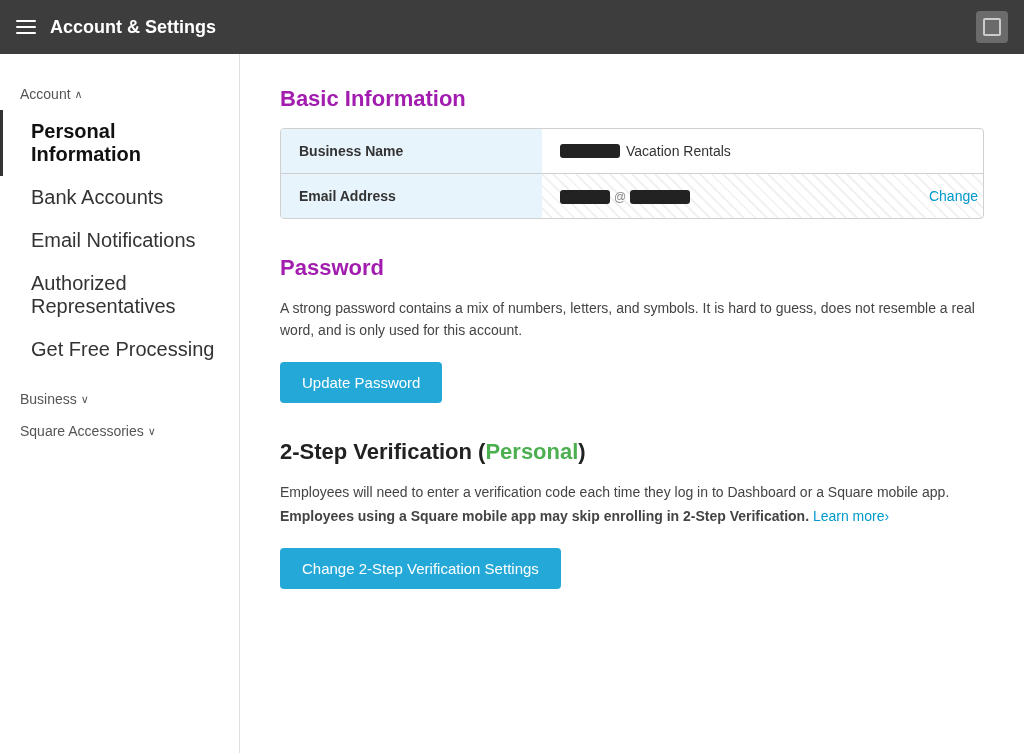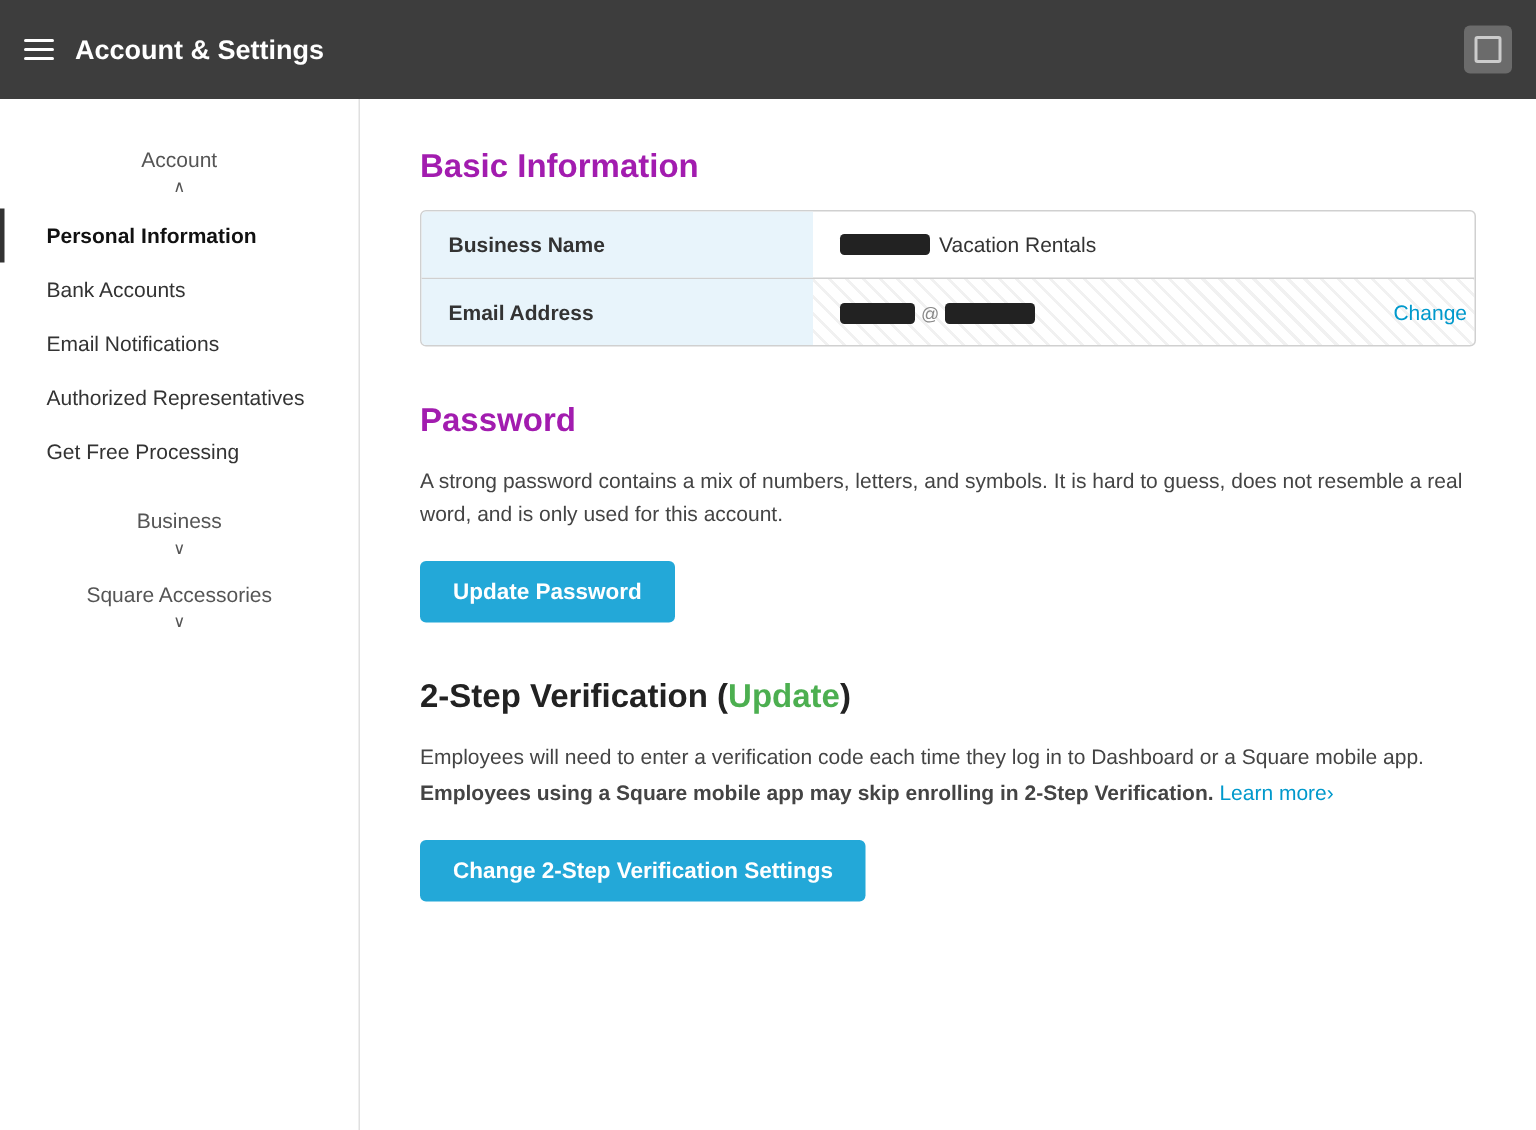--- a/index.html
+++ b/index.html
@@ -1,21 +1,21 @@
 <!DOCTYPE html>
 <html><head>
   <meta charset="utf-8">
   <style>
     * { box-sizing: border-box; margin: 0; padding: 0; }
     body { font-family: -apple-system, BlinkMacSystemFont, 'Segoe UI', Helvetica, Arial, sans-serif; background: #f5f5f5; }
 
     
     .top-nav {
       background: #3d3d3d;
-      height: 66px;
+      height: 54px;
       display: flex;
       align-items: center;
       padding: 12px 16px;
       justify-content: space-between;
     }
     .nav-left {
       display: flex;
       align-items: center;
       gap: 14px;
     }
@@ -68,28 +68,27 @@
       flex-shrink: 0;
     }
     .sidebar-section-label {
       padding: 8px 20px;
       font-size: 14px;
       color: #555;
       cursor: pointer;
       display: flex;
       align-items: center;
       gap: 4px;
-      flex-direction: column;
     }
     .sidebar-section-label .caret {
       font-size: 11px;
     }
     .sidebar-item {
       padding: 10px 20px 10px 28px;
-      font-size: 14px;
+      font-size: 20px;
       color: #333;
       cursor: pointer;
       border-left: 3px solid transparent;
     }
     .sidebar-item.active {
       border-left: 3px solid #333;
       font-weight: 700;
       color: #111;
     }
 
@@ -183,21 +182,21 @@
       margin-bottom: 20px;
     }
     .btn-primary {
       background: #23a8d8;
       color: #fff;
       border: none;
       padding: 12px 22px;
       font-size: 15px;
       border-radius: 4px;
       cursor: pointer;
-      font-weight: 700;
+      font-weight: 400;
     }
 
     
     .verification-section {
       margin-bottom: 36px;
     }
     .verification-title {
       font-size: 22px;
       font-weight: 700;
       color: #222;
@@ -307,21 +306,21 @@
 
     <section class="password-section">
       <h2 class="section-title">Password</h2>
       <p class="section-desc">A strong password contains a mix of numbers, letters, and symbols. It is hard to guess, does not resemble a real word, and is only used for this account.</p>
       <button class="btn-primary">Update Password</button>
     </section>
 
     <section class="verification-section">
       <h2 class="verification-title">
         <span>2-Step Verification</span>
-        (<span class="enabled-badge">Update</span>)
+        (<span class="enabled-badge">Personal</span>)
       </h2>
       <p class="verification-desc">
         <span>Employees will need to enter a verification code each time they log in to Dashboard or a Square mobile app. </span><strong>Employees using a Square mobile app may skip enrolling in 2-Step Verification.</strong>
         <a class="learn-more-link">Learn more›</a>
       </p>
       <button class="btn-primary">Change 2-Step Verification Settings</button>
     </section>
 
   </main>
 </div>

